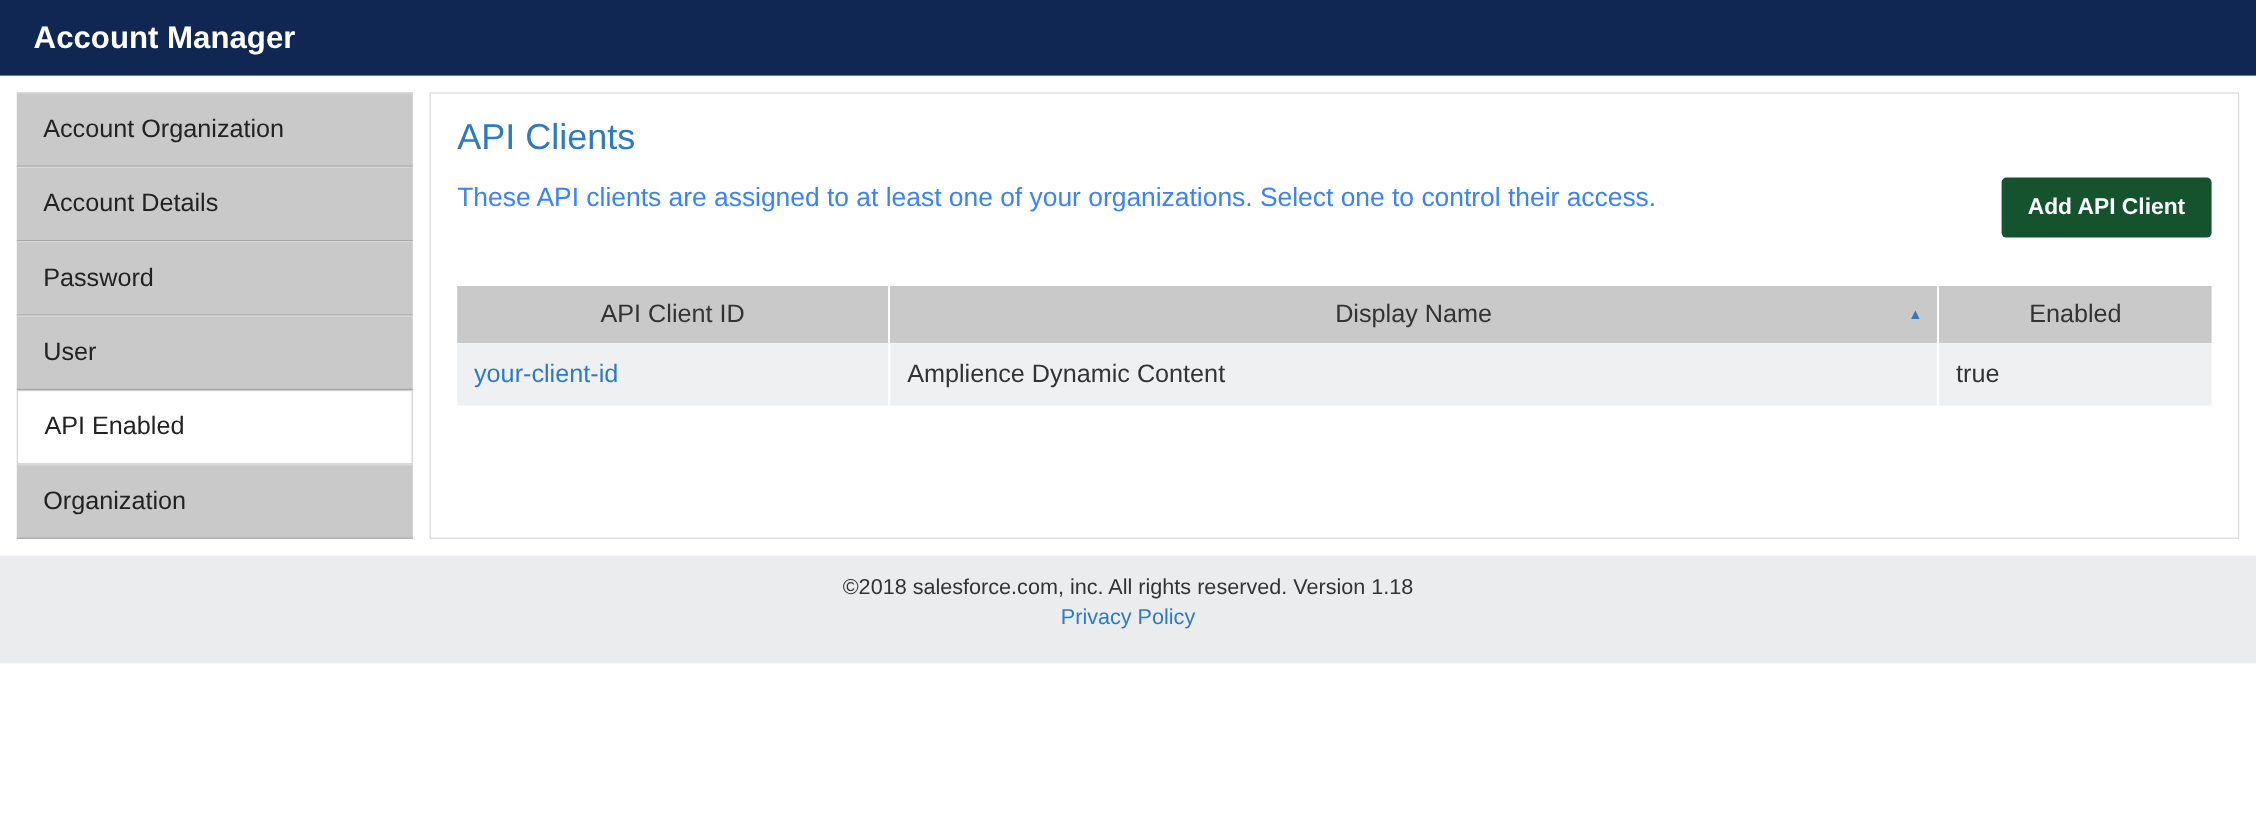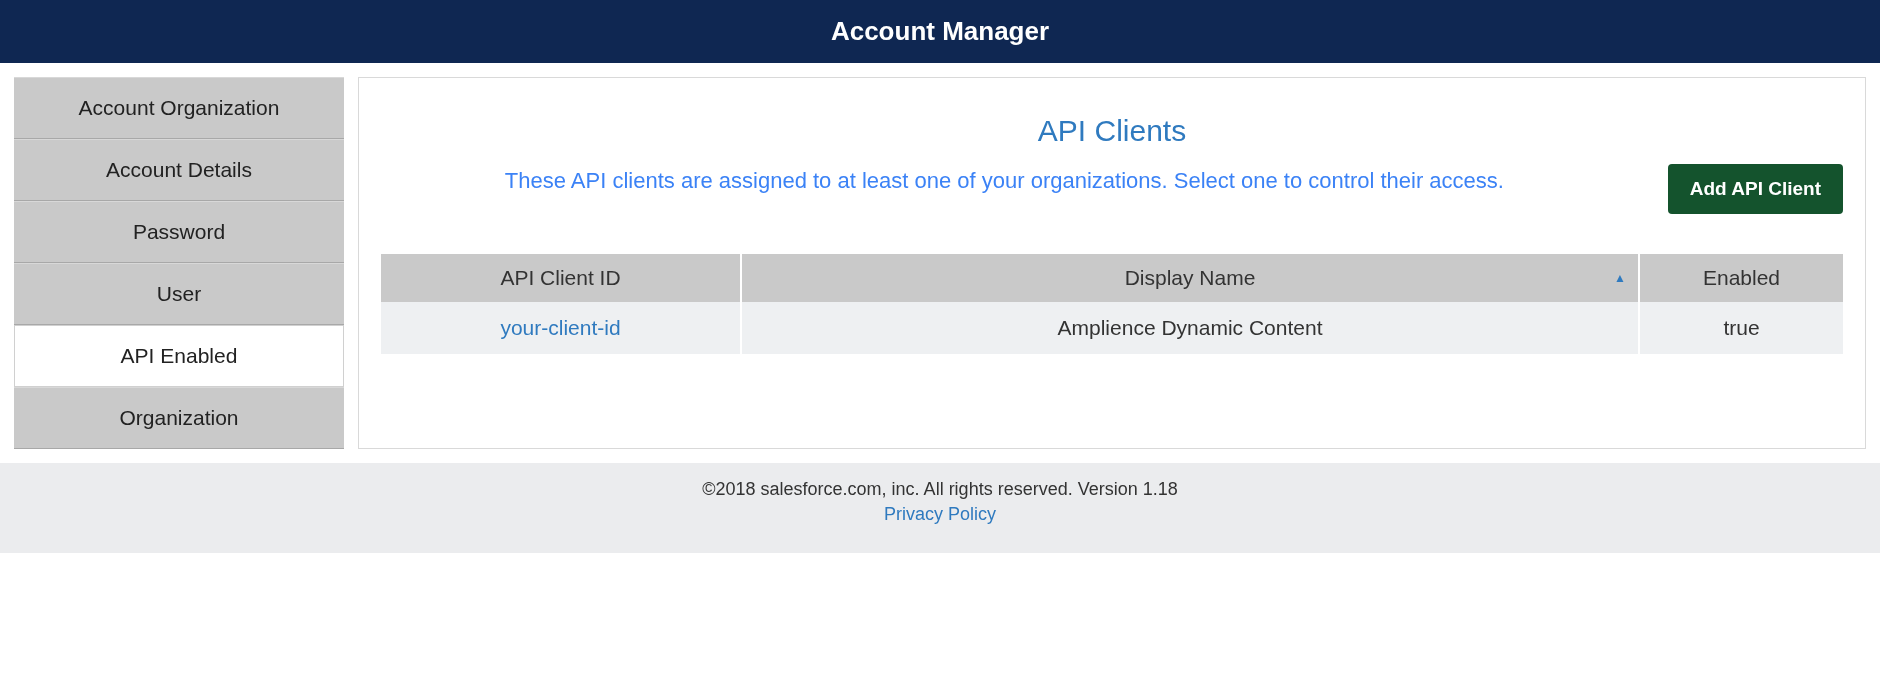--- a/index.html
+++ b/index.html
@@ -1,19 +1,18 @@
 <!DOCTYPE html>
 <html><head>
   <meta charset="utf-8">
   <style>
     * {
       box-sizing: border-box;
       margin: 0;
       padding: 0;
-      text-align: center;
     }
     body {
       font-family: "Segoe UI", Arial, sans-serif;
       background: #ffffff;
       color: #333;
       width: 1880px;
     }
     .header {
       background: #0f2752;
       color: #fff;
@@ -43,21 +42,21 @@
     }
     .sidebar-item.active {
       background: #ffffff;
       border: 1px solid #d0d0d0;
       border-left: 1px solid #d0d0d0;
       color: #222;
     }
     .main {
       flex: 1;
       border: 1px solid #d9d9d9;
-      padding: 36px 22px;
+      padding: 20px 22px;
       background: #fff;
     }
     .page-title {
       color: #2f7abf;
       font-size: 30px;
       font-weight: 500;
       margin-bottom: 16px;
     }
     .subhead-row {
       display: flex;
@@ -116,21 +115,21 @@
     }
     tbody td:last-child {
       border-right: none;
     }
     tbody td.link {
       color: #2f7abf;
       cursor: pointer;
     }
     .col-id { width: 360px; }
     .col-name { width: auto; }
-    .col-enabled { width: 204px; }
+    .col-enabled { width: 228px; }
     .footer {
       background: #ebecee;
       text-align: center;
       padding: 16px 0 28px 0;
       font-size: 18px;
       color: #333;
     }
     .footer-link {
       color: #2f7abf;
       cursor: pointer;

